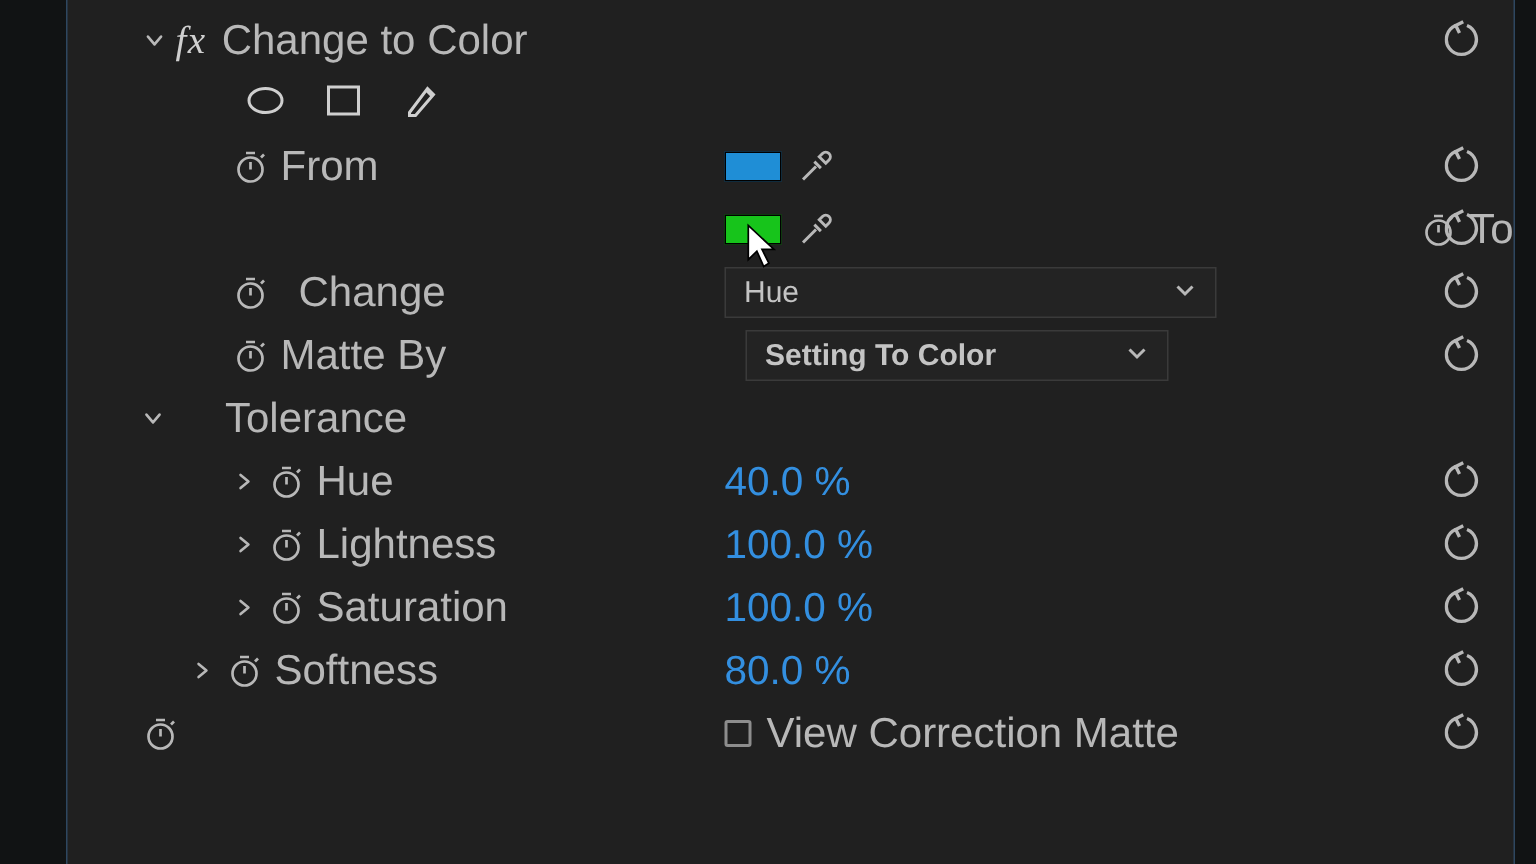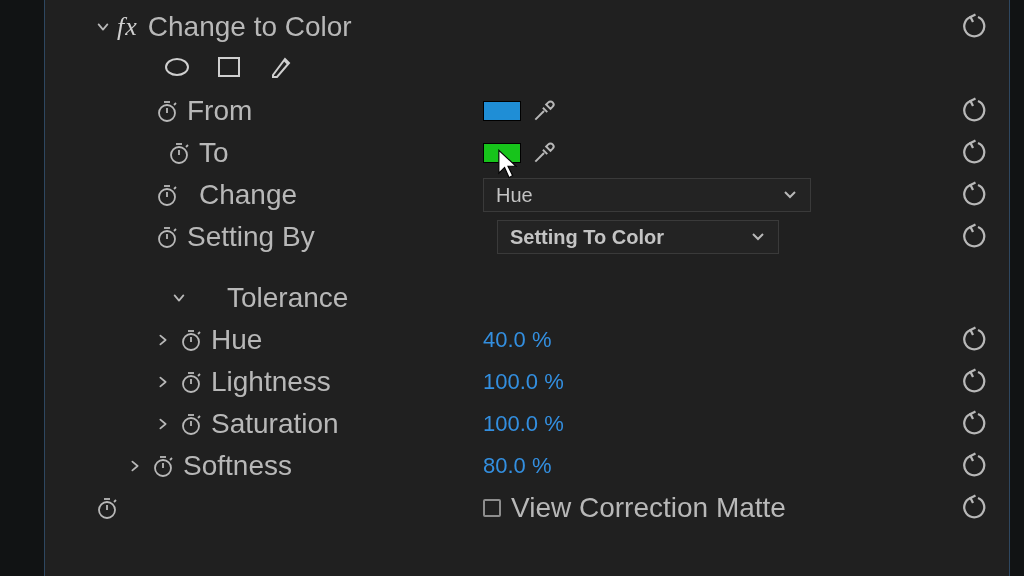--- a/index.html
+++ b/index.html
@@ -11,21 +11,21 @@
   .panel{position:absolute;left:44px;right:14px;top:0;bottom:0;background:#202020;border-left:1px solid #2e4760;border-right:1px solid #2e4760;padding-top:6px;}
   .row{display:flex;align-items:center;height:42px;position:relative;}
   .label{color:#b8b8b8;font-size:28px;}
   .disclosure{width:28px;display:flex;align-items:center;justify-content:center;}
   .disclosure svg{width:14px;height:14px;}
   .fx{font-family:"Brush Script MT","Segoe Script",cursive;font-style:italic;font-size:26px;color:#cfcfcf;letter-spacing:1px;}
   .stopwatch{width:28px;display:flex;align-items:center;justify-content:center;}
   .stopwatch svg,.reset svg,.eyedrop svg{stroke:#b8b8b8;fill:none;stroke-width:1.8;}
   .reset{position:absolute;right:14px;top:50%;transform:translateY(-50%);width:34px;height:28px;display:flex;align-items:center;justify-content:center;}
   .val-col{position:absolute;left:438px;top:0;bottom:0;display:flex;align-items:center;gap:10px;}
-  .val{color:#338fe0;font-size:22px;}
+  .val{color:#338fe0;font-size:27px;}
   .swatch{width:38px;height:20px;border:1px solid #000;}
   .eyedrop{width:26px;height:26px;}
   .dropdown{height:34px;border:1px solid #3a3a3a;background:#232323;color:#c4c4c4;font-size:20px;display:flex;align-items:center;justify-content:space-between;padding:0 12px;}
   .dropdown .chev svg{width:16px;height:16px;stroke:#b8b8b8;fill:none;stroke-width:2;}
   .chkbox{width:18px;height:18px;border:2px solid #8d8d8d;border-radius:2px;}
   .tool-icons{display:flex;gap:24px;align-items:center;padding-left:118px;}
   .tool-icons svg{width:28px;height:28px;stroke:#cfcfcf;fill:none;stroke-width:2;}
   .cursor{position:absolute;width:24px;height:30px;pointer-events:none;z-index:50;}
 </style>
 </head>
@@ -89,21 +89,21 @@
         </span>
       </div>
       <span class="reset">
         <svg viewBox="0 0 24 24" width="30" height="30">
             <path d="M6 4 A8 8 0 1 0 12 4"></path>
             <path d="M10 2 L6 4 L8 8"></path>
           </svg>
       </span>
     </div>
 
-    <div class="row" style="padding-left:120px;">
+    <div class="row" style="padding-left:64px;justify-content:flex-end;">
       <span class="stopwatch">
         <svg viewBox="0 0 24 24" width="24" height="24">
             <circle cx="12" cy="14" r="8"></circle>
             <path d="M12 14 L12 9"></path>
             <path d="M9 3 L15 3"></path>
             <path d="M19 6 L21 4"></path>
           </svg>
       </span>
       <span class="label" style="margin-left:6px;">To</span>
       <div class="val-col">
@@ -152,38 +152,38 @@
 
     <div class="row" style="padding-left:108px;">
       <span class="stopwatch">
         <svg viewBox="0 0 24 24" width="24" height="24">
             <circle cx="12" cy="14" r="8"></circle>
             <path d="M12 14 L12 9"></path>
             <path d="M9 3 L15 3"></path>
             <path d="M19 6 L21 4"></path>
           </svg>
       </span>
-      <span class="label" style="margin-left:6px;">Setting By</span>
+      <span class="label" style="margin-left:6px;">Matte By</span>
       <div class="val-col" style="left:452px;font-weight:bold;">
         <div class="dropdown" style="width:282px;">
           <span>Setting To Color</span>
           <span class="chev"><svg viewBox="0 0 16 16">
                 <path d="M3 6l5 5 5-5"></path>
               </svg></span>
         </div>
       </div>
       <span class="reset">
         <svg viewBox="0 0 24 24" width="30" height="30">
             <path d="M6 4 A8 8 0 1 0 12 4"></path>
             <path d="M10 2 L6 4 L8 8"></path>
           </svg>
       </span>
     </div>
 
-    <div class="row" style="padding-left:120px;margin-top:19px;">
+    <div class="row" style="padding-left:43px;">
       <span class="disclosure">
         <svg viewBox="0 0 16 16">
             <path d="M3 5l5 6 5-6" stroke="#b8b8b8" fill="none" stroke-width="2" stroke-linecap="round" stroke-linejoin="round"></path>
           </svg>
       </span>
       <span style="width:34px;"></span>
       <span class="label">Tolerance</span>
     </div>
 
     <div class="row" style="padding-left:104px;">

